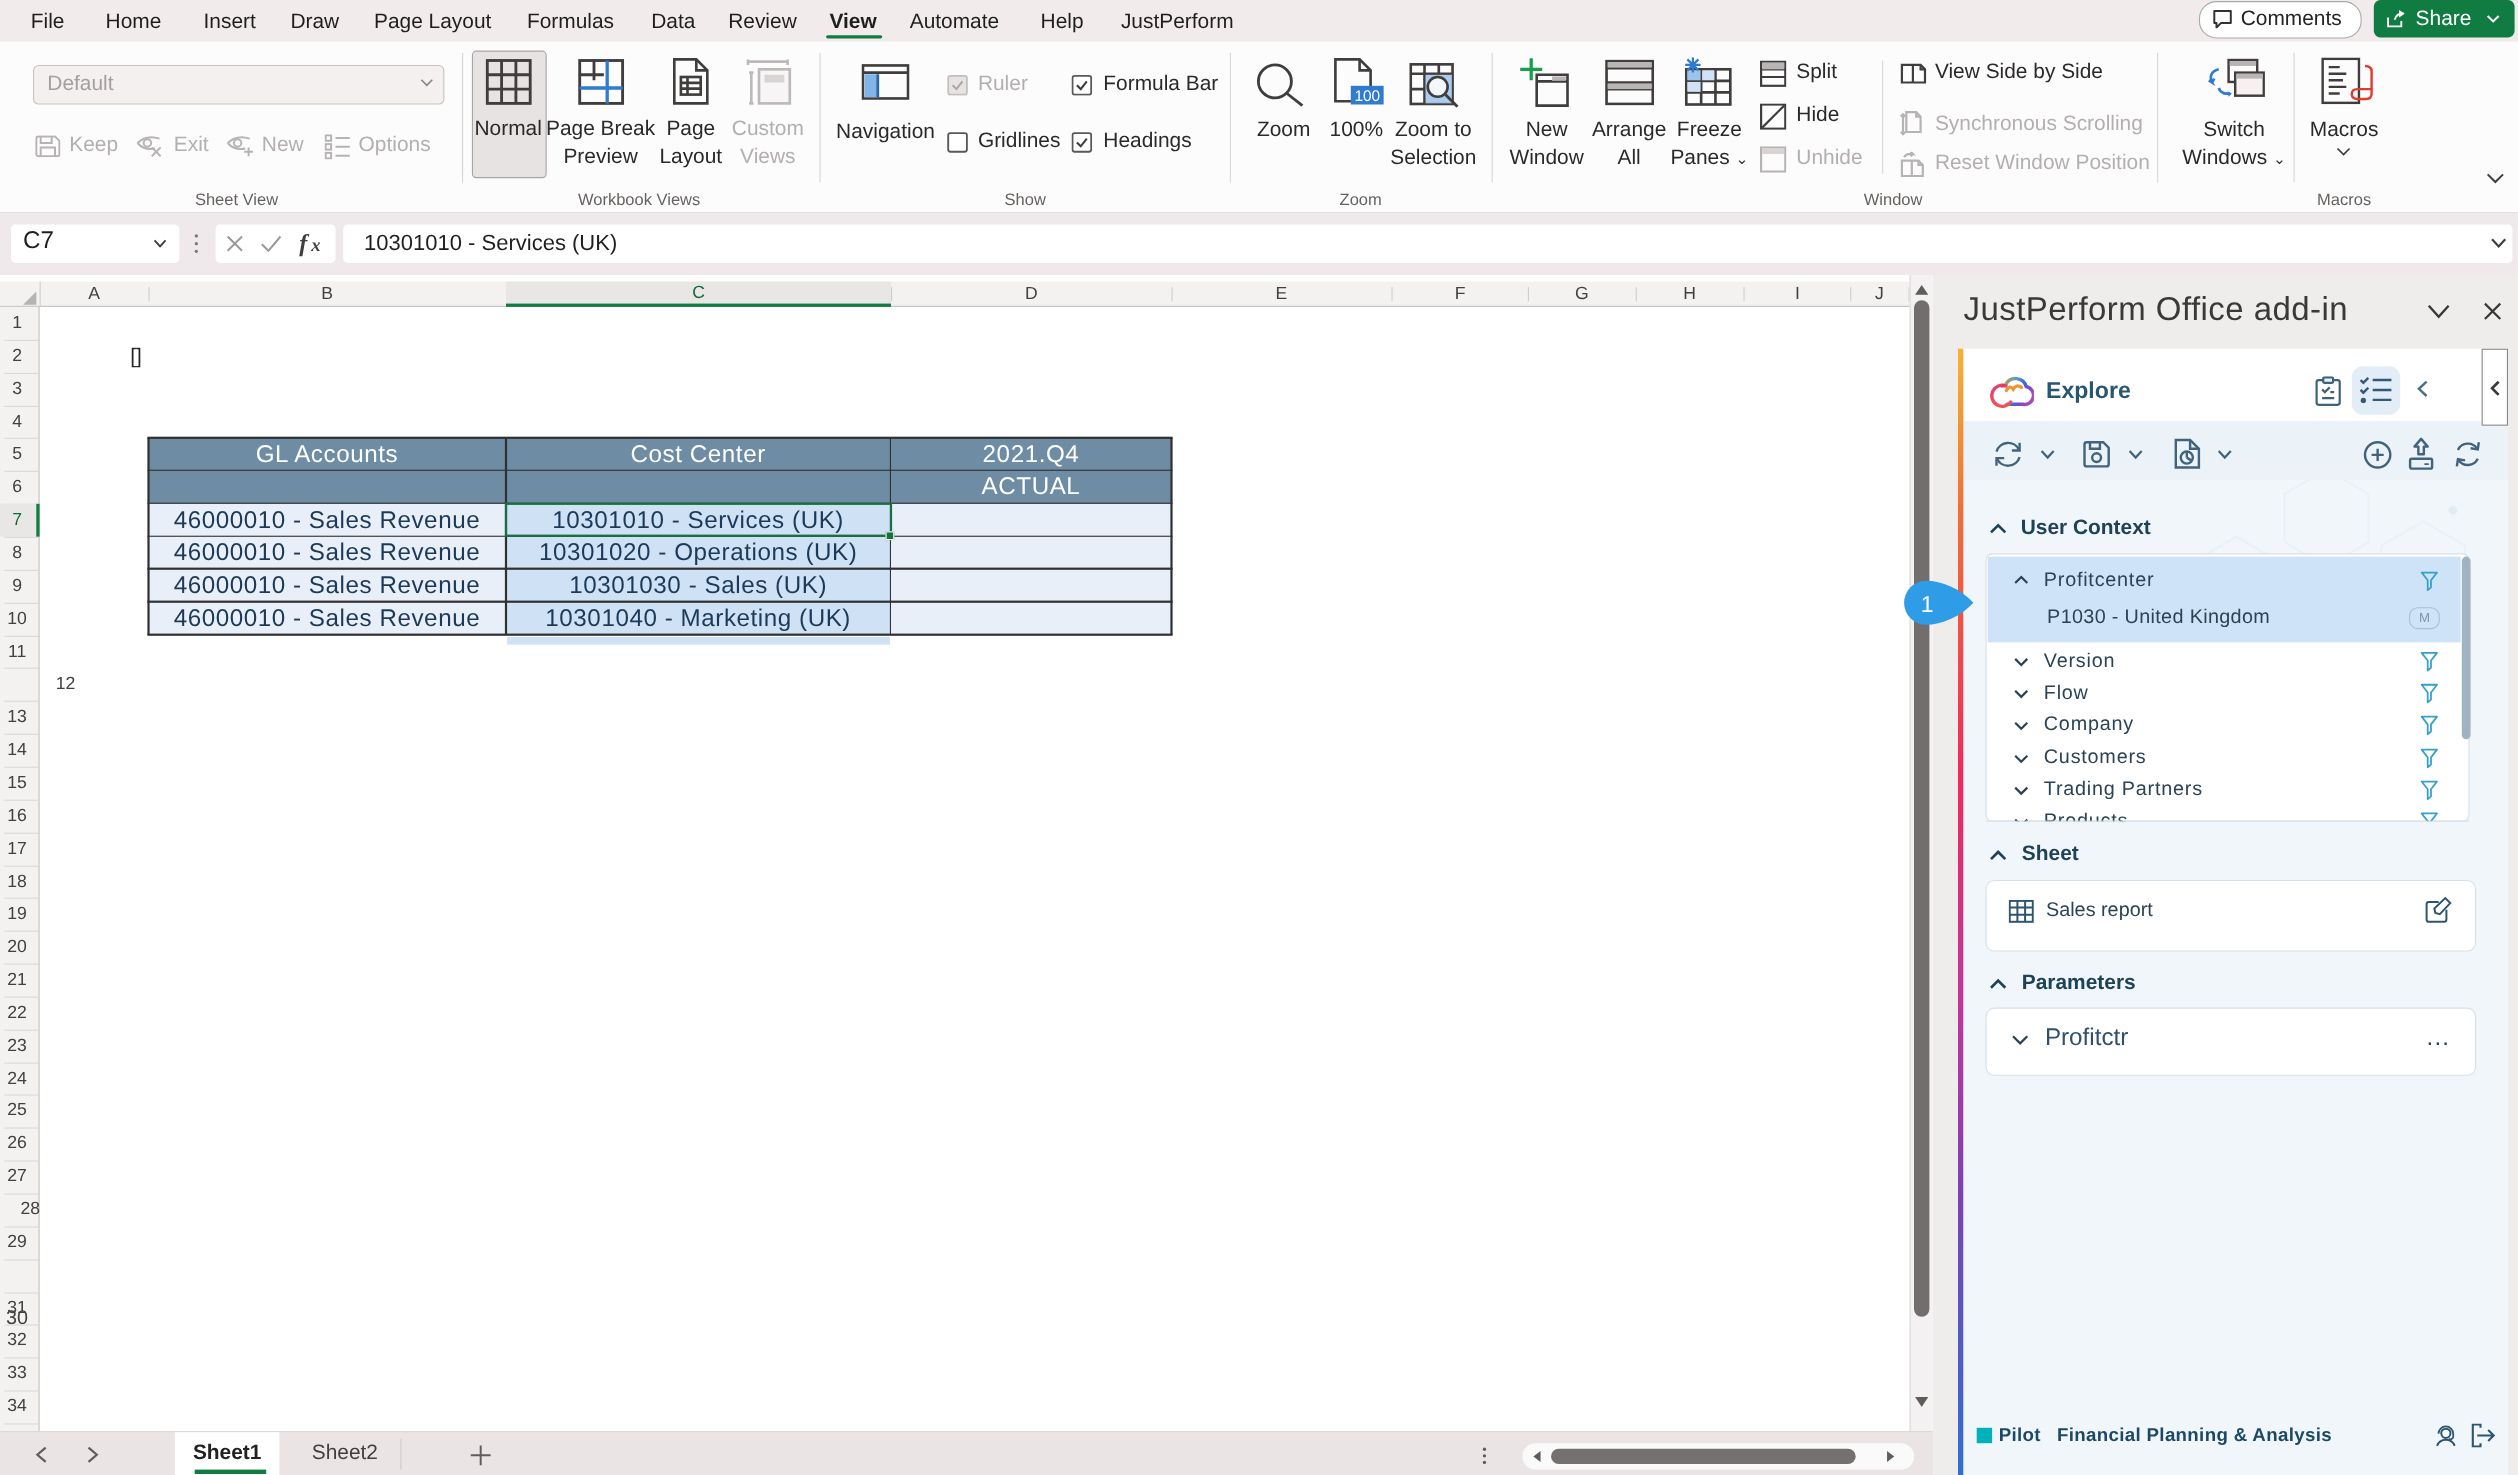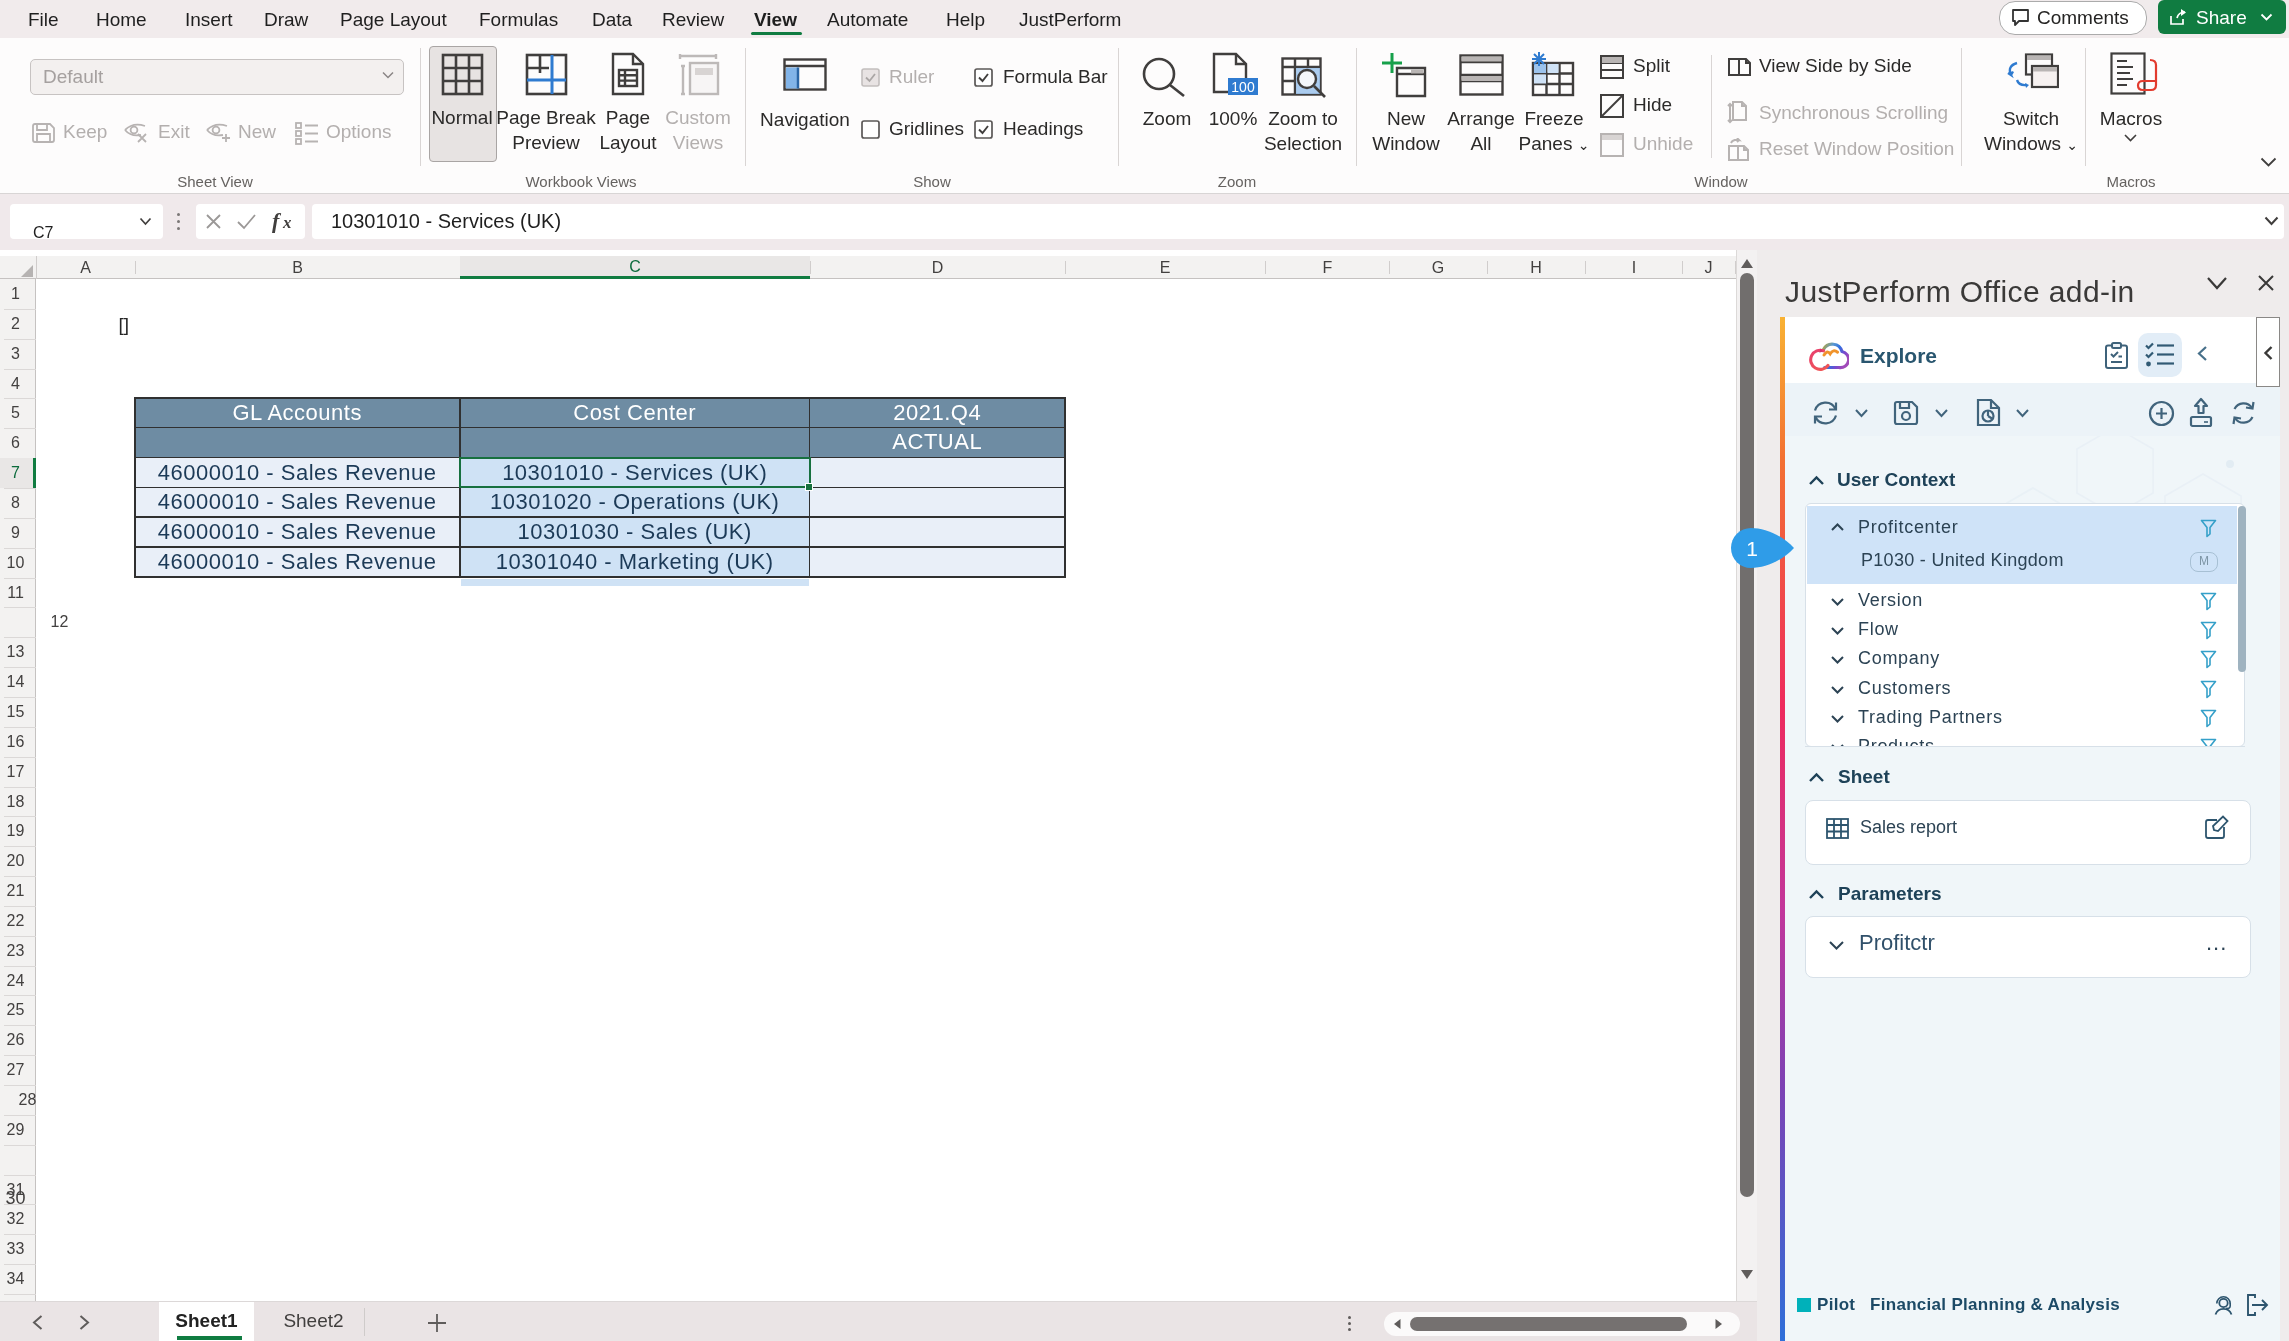--- a/index.html
+++ b/index.html
@@ -303,21 +303,21 @@
       </svg>
     <div class="abs grplbl" style="left:2031px;top:135px;width:200px;">Macros</div>
 
     <svg class="abs" style="left:2260px;top:119px;" width="17" height="11" viewBox="0 0 17 11">
         <path d="M1.5 1.5 L8.5 8.5 L15.5 1.5" fill="none" stroke="#403e3d" stroke-width="1.8"></path>
       </svg>
   </div>
 
   <div class="abs" id="fbar" style="left:0;top:194px;width:2289px;height:56px;background:#f0e9eb;">
     <div class="abs" style="left:10px;top:10px;width:153px;height:35px;background:#fff;border-radius:4px;"></div>
-    <span class="abs" style="left:21px;top:30px;font-size:16px;color:#1f1f1f;margin-left:12px;">C7</span>
+    <span class="abs" style="left:21px;top:11px;font-size:22px;color:#1f1f1f;">C7</span>
     <svg class="abs" style="left:139px;top:23px;" width="13" height="9" viewBox="0 0 13 9">
         <path d="M1.5 1.5 L6.5 7 L11.5 1.5" fill="none" stroke="#403e3d" stroke-width="1.7"></path>
       </svg>
     <div class="abs" style="left:177px;top:19px;width:3px;height:3px;background:#7a7776;border-radius:50%;"></div>
     <div class="abs" style="left:177px;top:26px;width:3px;height:3px;background:#7a7776;border-radius:50%;"></div>
     <div class="abs" style="left:177px;top:33px;width:3px;height:3px;background:#7a7776;border-radius:50%;"></div>
     <div class="abs" style="left:196px;top:10px;width:109px;height:35px;background:#fff;border-radius:4px;"></div>
     <svg class="abs" style="left:205px;top:19px;" width="17" height="17" viewBox="0 0 17 17">
         <path d="M2 2 L15 15 M15 2 L2 15" stroke="#9b9897" stroke-width="1.8"></path>
       </svg>
@@ -493,21 +493,21 @@
     <svg class="abs" style="left:1392px;top:16px;" width="10" height="12" viewBox="0 0 10 12">
         <path d="M8.5 1 L2 6 L8.5 11 Z" fill="#5f5c5b"></path>
       </svg>
     <div class="abs" style="left:1410px;top:15px;width:277px;height:14px;background:#757170;border-radius:7px;"></div>
     <svg class="abs" style="left:1714px;top:16px;" width="10" height="12" viewBox="0 0 10 12">
         <path d="M1.5 1 L8 6 L1.5 11 Z" fill="#5f5c5b"></path>
       </svg>
   </div>
 
   <div class="abs" id="pane" style="left:1757px;top:250px;width:532px;height:1091px;background:#efecec;overflow:hidden;">
-<span class="abs" style="left:28px;top:25px;font-size:30px;letter-spacing:0.4px;color:#3a3938;">JustPerform Office add-in</span>
+<span class="abs" style="left:28px;top:15px;font-size:30px;letter-spacing:0.4px;color:#3a3938;">JustPerform Office add-in</span>
 <svg class="abs" style="left:449px;top:26px;" width="22" height="15" viewBox="0 0 22 15">
         <path d="M2 2 L11 12 L20 2" fill="none" stroke="#3a3938" stroke-width="2.2"></path>
       </svg>
 <svg class="abs" style="left:500px;top:24px;" width="18" height="18" viewBox="0 0 18 18">
         <path d="M2 2 L16 16 M16 2 L2 16" stroke="#3a3938" stroke-width="2"></path>
       </svg>
 <div class="abs" style="left:23px;top:67px;width:5px;height:1024px;background:linear-gradient(to bottom,#f9b233 0%,#f37032 14%,#ee2a5d 38%,#c2369b 58%,#7d41b4 75%,#2e6fd9 100%);"></div>
 <div class="abs" style="left:28px;top:67px;width:495px;height:66px;background:#ffffff;"></div>
 <div class="abs" style="left:28px;top:133px;width:495px;height:53px;background:#ecf3f8;"></div>
 <div class="abs" style="left:28px;top:186px;width:495px;height:905px;background:#f0f6f9;"></div>

